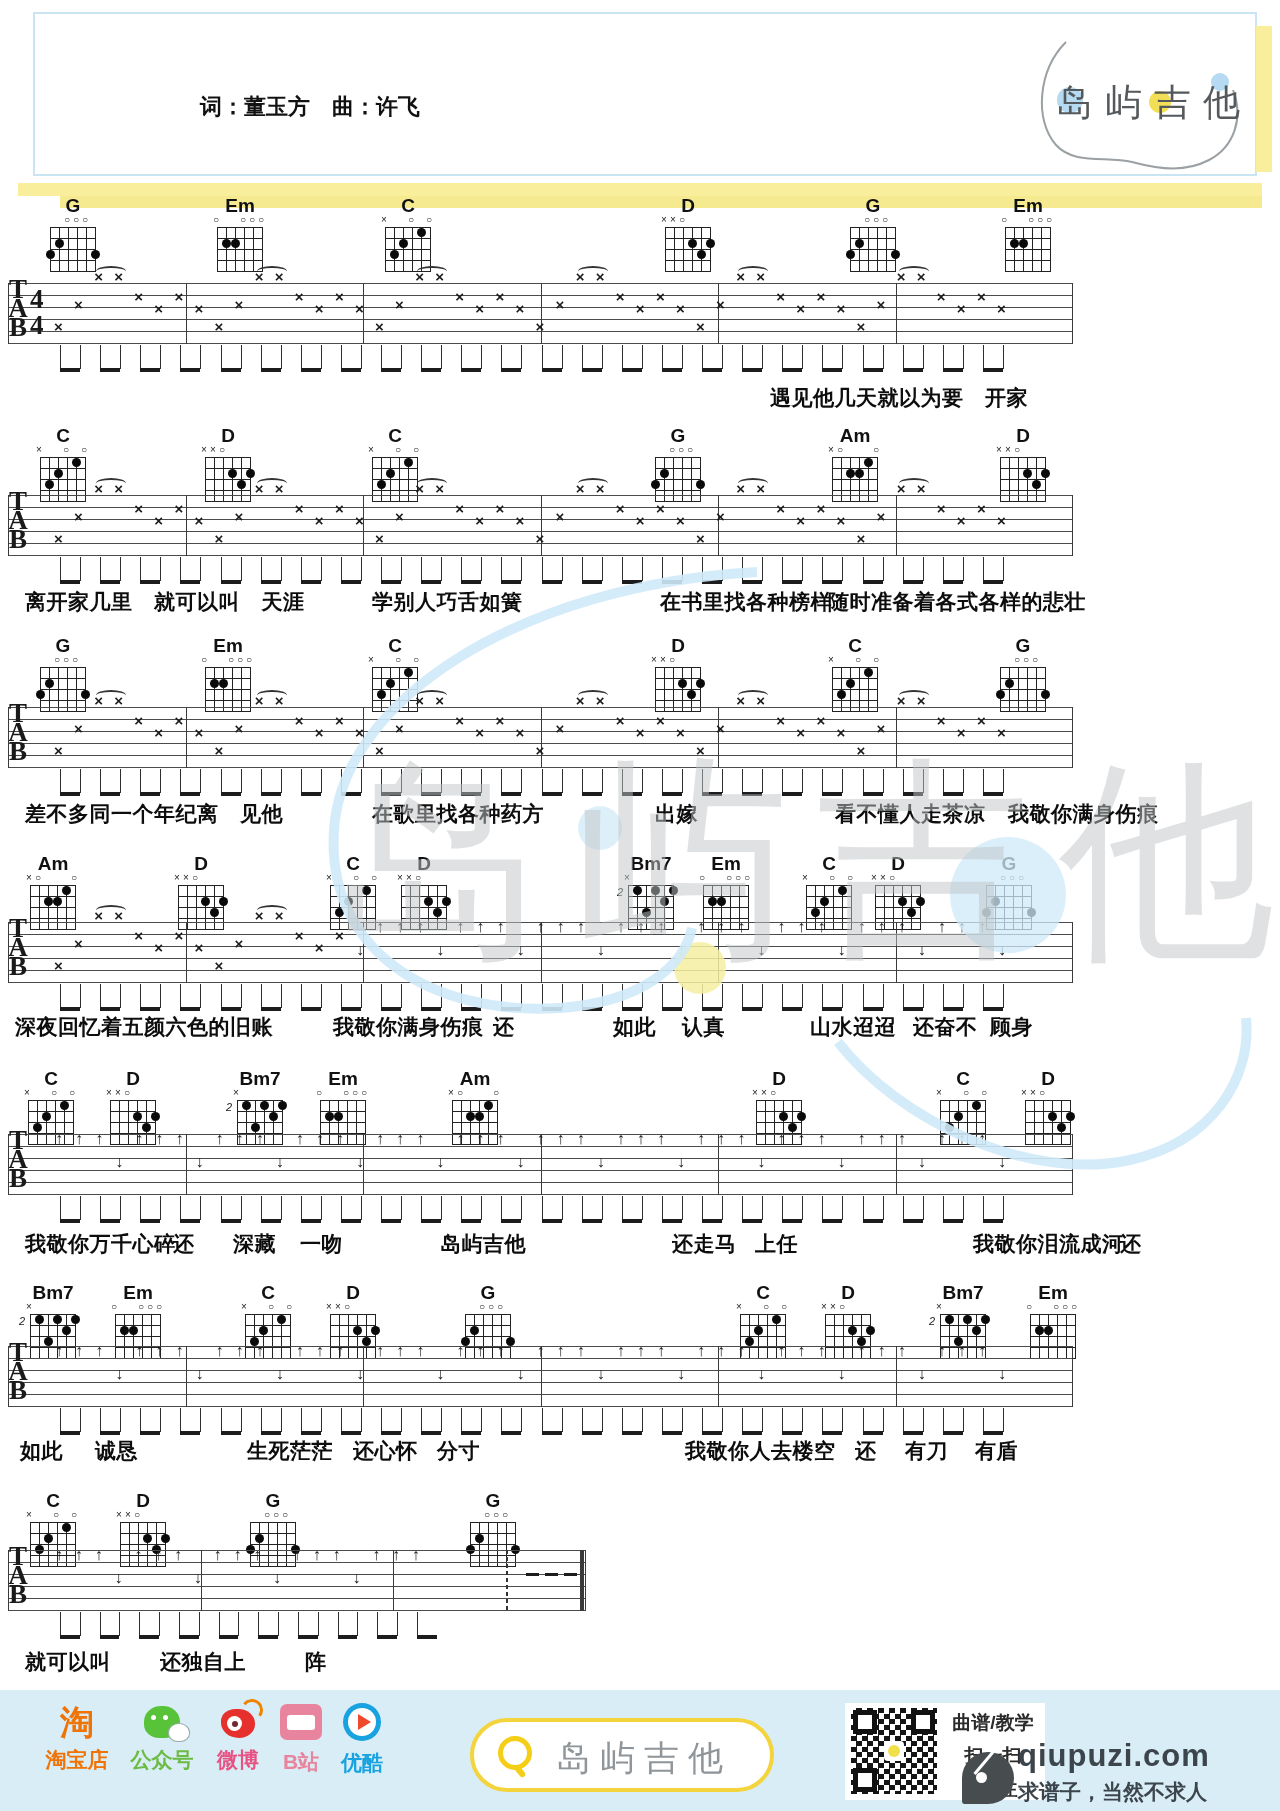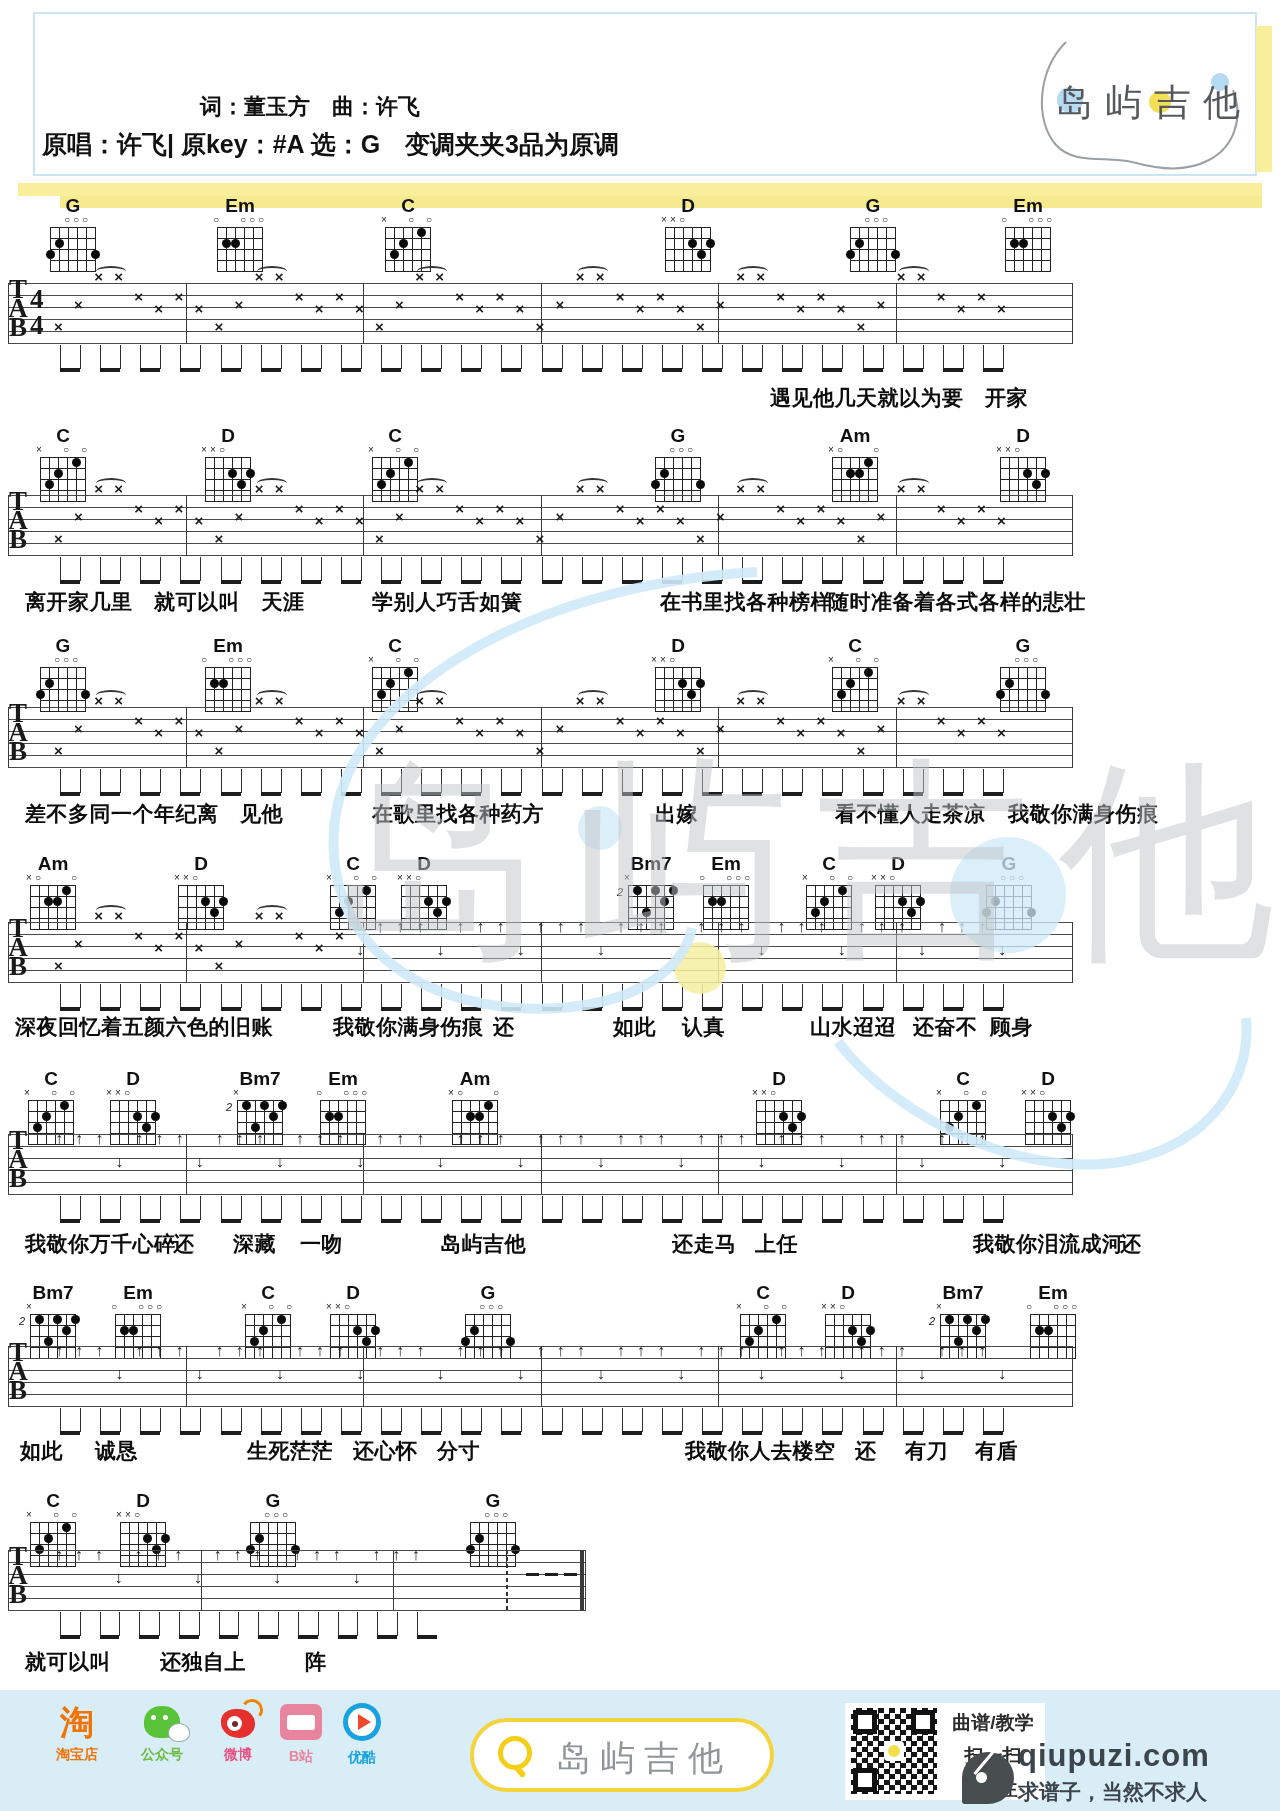--- a/index.html
+++ b/index.html
@@ -44,21 +44,21 @@
   .beam{position:absolute;top:85px;height:4px;background:#1c1c1c;}
   .squiggle{position:absolute;top:0;width:2px;height:61px;
         background:repeating-linear-gradient(to bottom,#333 0 4px,transparent 4px 7px);}
   .enddash{position:absolute;top:23px;width:13px;height:3px;background:#1c1c1c;}
   .lyric{position:absolute;font-size:21px;font-weight:600;color:#0d0d0d;white-space:pre;letter-spacing:0.5px;}
   
   #wm{position:absolute;left:0;top:0;pointer-events:none;}
   
   #footer{position:absolute;left:0;top:1690px;width:1280px;height:121px;background:#d9edf6;}
   .social{position:absolute;top:12px;width:76px;text-align:center;cursor:pointer;}
-  .social .slabel{display:block;margin-top:4px;font-size:14px;font-weight:700;}
+  .social .slabel{display:block;margin-top:4px;font-size:21px;font-weight:700;}
   .sicon{display:inline-block;position:relative;height:40px;}
   .tao{font-size:34px;font-weight:700;color:#f07306;line-height:40px;}
   .wechat{width:36px;height:32px;background:#58c338;border-radius:48% 48% 42% 42%;margin-top:4px;}
   .wechat::before{content:"";position:absolute;left:7px;top:9px;width:5px;height:5px;border-radius:50%;background:#fff;box-shadow:12px 0 0 #fff;}
   .wechat::after{content:"";position:absolute;right:-10px;bottom:-4px;width:20px;height:17px;background:#fff;border:1.5px solid #9aa;border-radius:50% 50% 45% 45%;}
   .weibo{width:34px;height:29px;background:#e6302d;border-radius:46% 54% 52% 58%;margin-top:7px;}
   .weibo::before{content:"";position:absolute;left:6px;top:7px;width:15px;height:15px;border-radius:50%;background:#fff;}
   .weibo::after{content:"";position:absolute;right:-8px;top:-10px;width:16px;height:16px;border:3px solid #f08300;border-color:#f08300 #f08300 transparent transparent;border-radius:50%;transform:rotate(-8deg);}
   .weibo .pupil{position:absolute;left:11px;top:12px;width:6px;height:6px;border-radius:50%;background:#73292b;}
   .bili{width:42px;height:36px;background:#e8849e;border-radius:7px;margin-top:2px;}
@@ -88,21 +88,20 @@
 </head>
 <body>
 
 <div id="page">
 
   <div class="header-frame"></div>
   <div class="ybar-right"></div>
   <div class="ystrip1"></div>
   <div class="ystrip2"></div>
   <span class="credits">词：董玉方　曲：许飞</span>
-  <div class="meta">原唱：许飞| 原key：#A 选：G　变调夹夹3品为原调</div>
 
   <svg id="logo-svg" width="262" height="165" viewBox="0 0 262 165">
     <circle cx="62" cy="80" r="13" fill="#a8d4ee" opacity="0.85"></circle>
     <circle cx="152" cy="82" r="11" fill="#f2dd4e" opacity="0.95"></circle>
     <circle cx="212" cy="62" r="9" fill="#a8d4ee" opacity="0.85"></circle>
     <path d="M 58 22 C 30 50 26 100 48 125 C 66 145 98 136 124 142 C 154 150 178 152 201 140 C 226 127 236 98 225 70" fill="none" stroke="#9aa0a3" stroke-width="2"></path>
     <text x="48" y="95" font-size="37" letter-spacing="12" fill="#55595c" font-weight="300" font-family="Liberation Sans, sans-serif">岛屿吉他</text>
   </svg>
 
   <div id="score">

